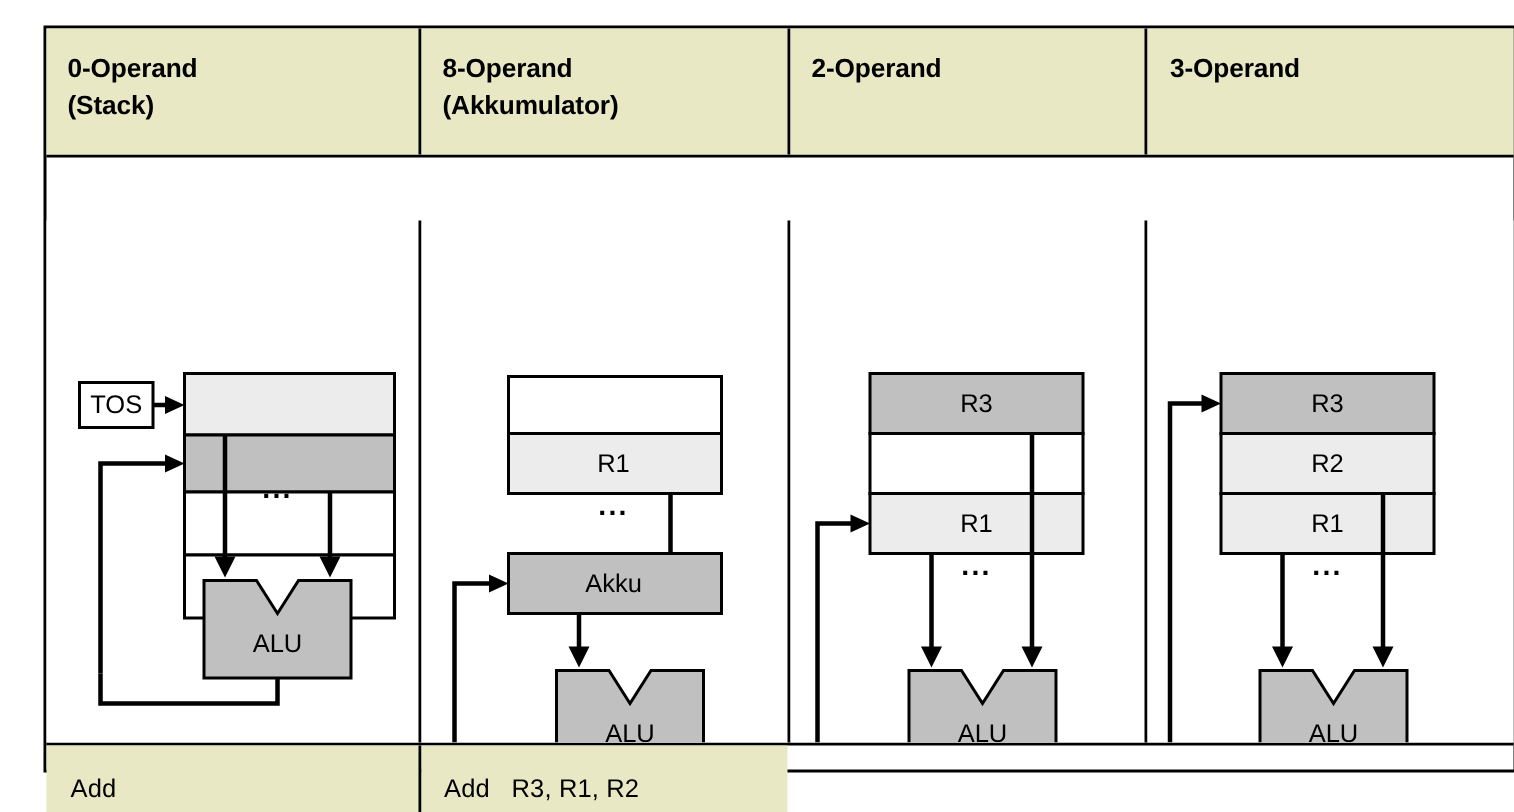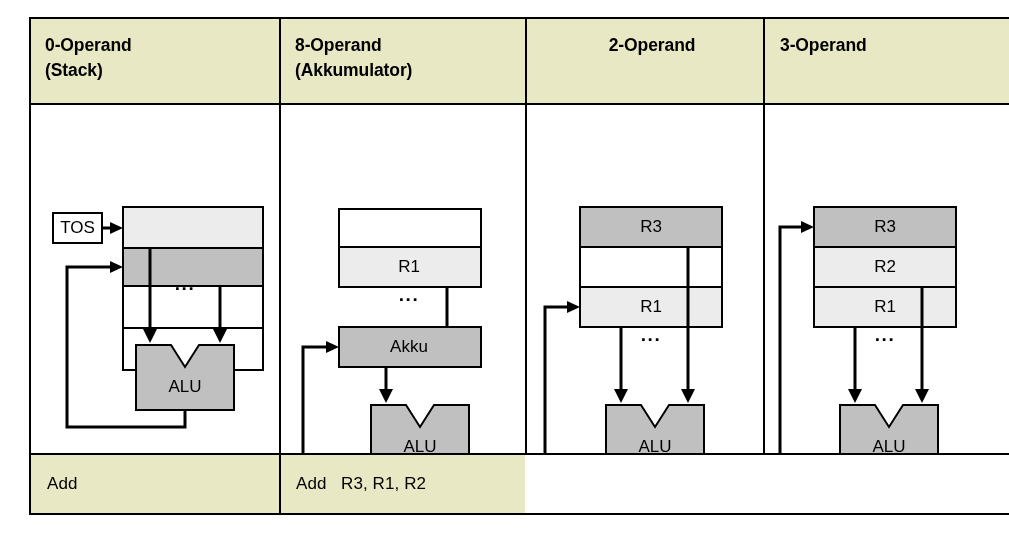--- a/index.html
+++ b/index.html
@@ -2,25 +2,25 @@
 <html><head>
 <meta charset="utf-8">
 <style>
   html,body{margin:0;padding:0;background:#ffffff;}
   body{width:1009px;height:541px;font-family:"Liberation Sans",sans-serif;overflow:hidden;}
   #root{position:absolute;left:16px;top:0;width:1009px;height:541px;border-radius:17px;}
   .table{position:absolute;left:13px;top:17px;width:982px;height:498px;
          box-sizing:border-box;border:2px solid #000;}
   .row{display:flex;width:100%;box-sizing:border-box;}
   .hdr-row{height:86px;border-bottom:2px solid #000;}
-  .body-row{height:350px;border-bottom:2px solid #000;}
+  .body-row{height:350px;border-bottom:2px solid #000;margin-top:42px;}
   .foot-row{height:58px;}
   .cell{box-sizing:border-box;border-right:2px solid #000;position:relative;}
   .cell:last-child{border-right:none;padding-left:15px;}
-  .c1{width:250px;} .c2{width:246px;} .c3{width:238px;text-align:center;} .c4{width:244px;}
+  .c1{width:250px;} .c2{width:246px;} .c3{width:238px;} .c4{width:244px;}
   .hdr-cell{background:#e8e8c4;padding:14px 0 0 14px;}
   .hdr-text{font-size:17.5px;font-weight:bold;color:#000;line-height:1.40;
             letter-spacing:-0.1px;white-space:pre-line;}
   .foot-cell{background:#e8e8c4;display:flex;align-items:center;padding-left:16px;}
   .foot-text{font-size:17px;color:#000;white-space:pre;letter-spacing:0.1px;}
   .body-cell{background:#fff;overflow:hidden;}
   .body-cell svg{display:block;position:absolute;left:0;top:0;}
   .svgtxt{font-family:"Liberation Sans",sans-serif;font-size:17px;fill:#000;
           text-anchor:middle;dominant-baseline:middle;}
   .dots{font-family:"Liberation Sans",sans-serif;font-size:19px;font-weight:bold;

